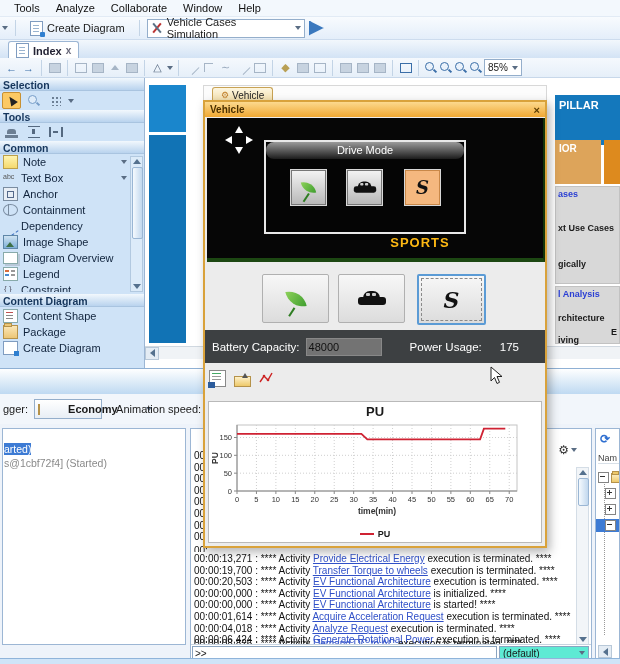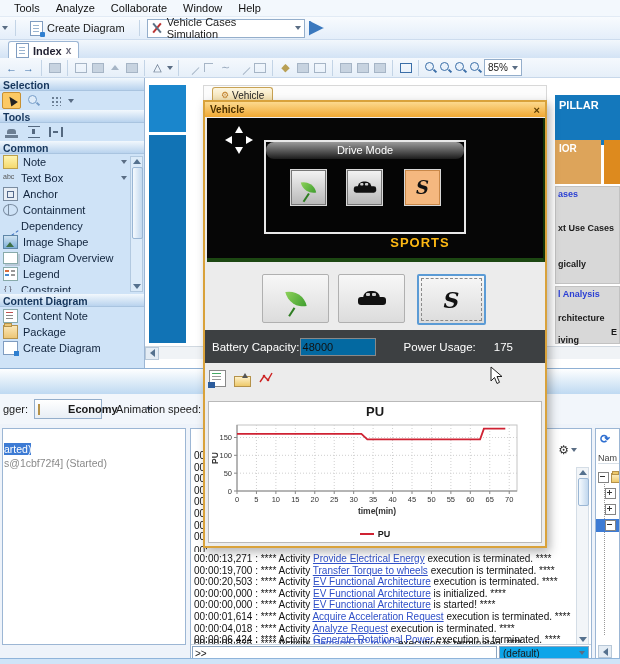--- a/index.html
+++ b/index.html
@@ -120,21 +120,21 @@
   .sess-item{height:14px;font-size:10.5px;padding-left:1px;white-space:nowrap;color:#8a8a8a;}
   .sess-item .seltext{background:#3d7bd4;color:#fff;}
 
   #console{position:absolute;left:190px;top:4px;width:402px;height:234px;background:#fff;border:1px solid #9cb6d4;box-sizing:border-box;overflow:hidden;}
   .c-row{position:absolute;left:3px;white-space:nowrap;font-size:10px;color:#111;}
   .c-link{color:#3050c8;text-decoration:underline;}
   #console-gear{position:absolute;right:14px;top:14px;display:flex;align-items:center;gap:2px;color:#333;font-size:12px;}
   #console-vscroll{position:absolute;right:2px;top:38px;width:13px;height:178px;background:#f2f5f8;border:1px solid #d4dde6;box-sizing:border-box;}
   #console-input-row{position:absolute;left:0;bottom:0;width:100%;height:16px;display:flex;align-items:center;gap:2px;background:#fff;border-top:1px solid #c8d4e0;}
   #console-prompt{flex:1;height:13px;border:1px solid #8aa4c0;margin-left:1px;font-size:10px;padding-left:2px;display:flex;align-items:center;}
-  #console-scope{width:82px;height:13px;border:1px solid #8aa4c0;background:#0ea5e9;font-size:10px;display:flex;align-items:center;justify-content:space-between;padding:0 3px;margin-right:2px;}
+  #console-scope{width:82px;height:13px;border:1px solid #8aa4c0;background:#5eead4;font-size:10px;display:flex;align-items:center;justify-content:space-between;padding:0 3px;margin-right:2px;}
   .clip-line{overflow:hidden;height:7px;}
 
   #treepanel{position:absolute;left:595px;top:4px;width:25px;height:234px;background:#fff;border:1px solid #9cb6d4;box-sizing:border-box;overflow:hidden;}
   .refresh-ic{color:#2f6fd0;font-size:12px;font-weight:bold;}
   .tree-guide{position:absolute;left:8px;top:46px;height:160px;border-left:1px dotted #999;}
   .xbox{width:9px;height:9px;border:1px solid #848484;background:#fff;position:relative;flex:0 0 9px;}
   .xbox::before{content:"";position:absolute;left:1px;top:3px;width:5px;height:1px;background:#333;}
   .xbox.plus::after{content:"";position:absolute;left:3px;top:1px;width:1px;height:5px;background:#333;}
   .tree-row{position:absolute;display:flex;align-items:center;gap:2px;height:13px;}
   .tree-row.sel{background:#3d7bd4;width:100%;}
@@ -173,21 +173,21 @@
   .car::after{content:"";position:absolute;left:5px;top:0;width:17px;height:9px;background:#111;border-radius:7px 7px 0 0;}
   .car .win{position:absolute;top:2px;left:8px;width:4px;height:3px;background:#cfcfcf;z-index:1;border-radius:1px;}
   .car .win2{left:14px;}
   .car.small{transform:scale(.8);}
   .sglyph{font-family:"DejaVu Serif",serif;font-style:italic;font-weight:bold;color:#111;}
 
   .mode-btn-lg{position:absolute;top:157px;width:65px;height:47px;background:linear-gradient(#f7f7f7,#dcdcdc);border:1px solid #b0b0b0;border-radius:2px;display:flex;align-items:center;justify-content:center;}
   .mode-btn-lg.selected{border:2px solid #5b9bd5;outline:1px dashed #8a8a8a;outline-offset:-5px;}
 
   #batterybar{position:absolute;left:0px;top:213px;width:340px;height:33px;background:#3d4042;display:flex;align-items:center;color:#fff;font-size:11.5px;}
-  #battery-input{width:70px;height:16px;border:1px solid #888;background:#0369a1;color:#111;font-size:11px;padding:0 2px;display:flex;align-items:center;}
+  #battery-input{width:70px;height:16px;border:1px solid #888;background:#737373;color:#111;font-size:11px;margin-left:6px;padding:0 2px;display:flex;align-items:center;}
 
   #charttoolbar{position:absolute;left:4px;top:252px;height:18px;display:flex;gap:8px;align-items:center;}
   .cti{width:15px;height:15px;position:relative;}
   .cti-csv{background:#fff;border:1px solid #888;}
   .cti-csv::after{content:"";position:absolute;left:2px;top:2px;width:9px;height:1px;background:#4a6;box-shadow:0 3px 0 #999,0 6px 0 #999;}
   .cti-csv::before{content:"";position:absolute;left:-2px;bottom:-2px;width:7px;height:6px;background:#2c5c9c;}
   .cti-exp{background:linear-gradient(#fdf0c8,#eec96a);border:1px solid #b5924a;height:9px;top:3px;}
   .cti-exp::after{content:"";position:absolute;right:2px;top:-4px;width:0;height:0;border-left:3px solid transparent;border-right:3px solid transparent;border-bottom:5px solid #555;}
 
   #chartcard{position:absolute;left:3px;top:284px;width:334px;height:142px;background:#fff;border:1px solid #b9b9b9;box-sizing:border-box;}
@@ -379,21 +379,21 @@
       </div>
     <div class="s-scroll" style="right:1px;top:78px;height:136px;">
       <span class="tri-up" style="position:absolute;left:2px;top:2px;"></span>
       <span class="s-thumb" style="top:10px;height:70px;"></span>
       <span class="tri-down" style="position:absolute;left:2px;bottom:2px;"></span>
     </div>
     <div class="sec-hdr" style="top:216px;">Content Diagram</div>
     <div class="side-list" id="content-list" style="top:230px;height:50px;">
         <div class="side-item">
           <span class="si si-content"></span>
-          <span class="lbl">Content Note</span>
+          <span class="lbl">Content Shape</span>
         </div>
         <div class="side-item">
           <span class="si si-pkg"></span>
           <span class="lbl">Package</span>
         </div>
         <div class="side-item">
           <span class="si si-newdiag"></span>
           <span class="lbl">Create Diagram</span>
         </div>
       </div>

